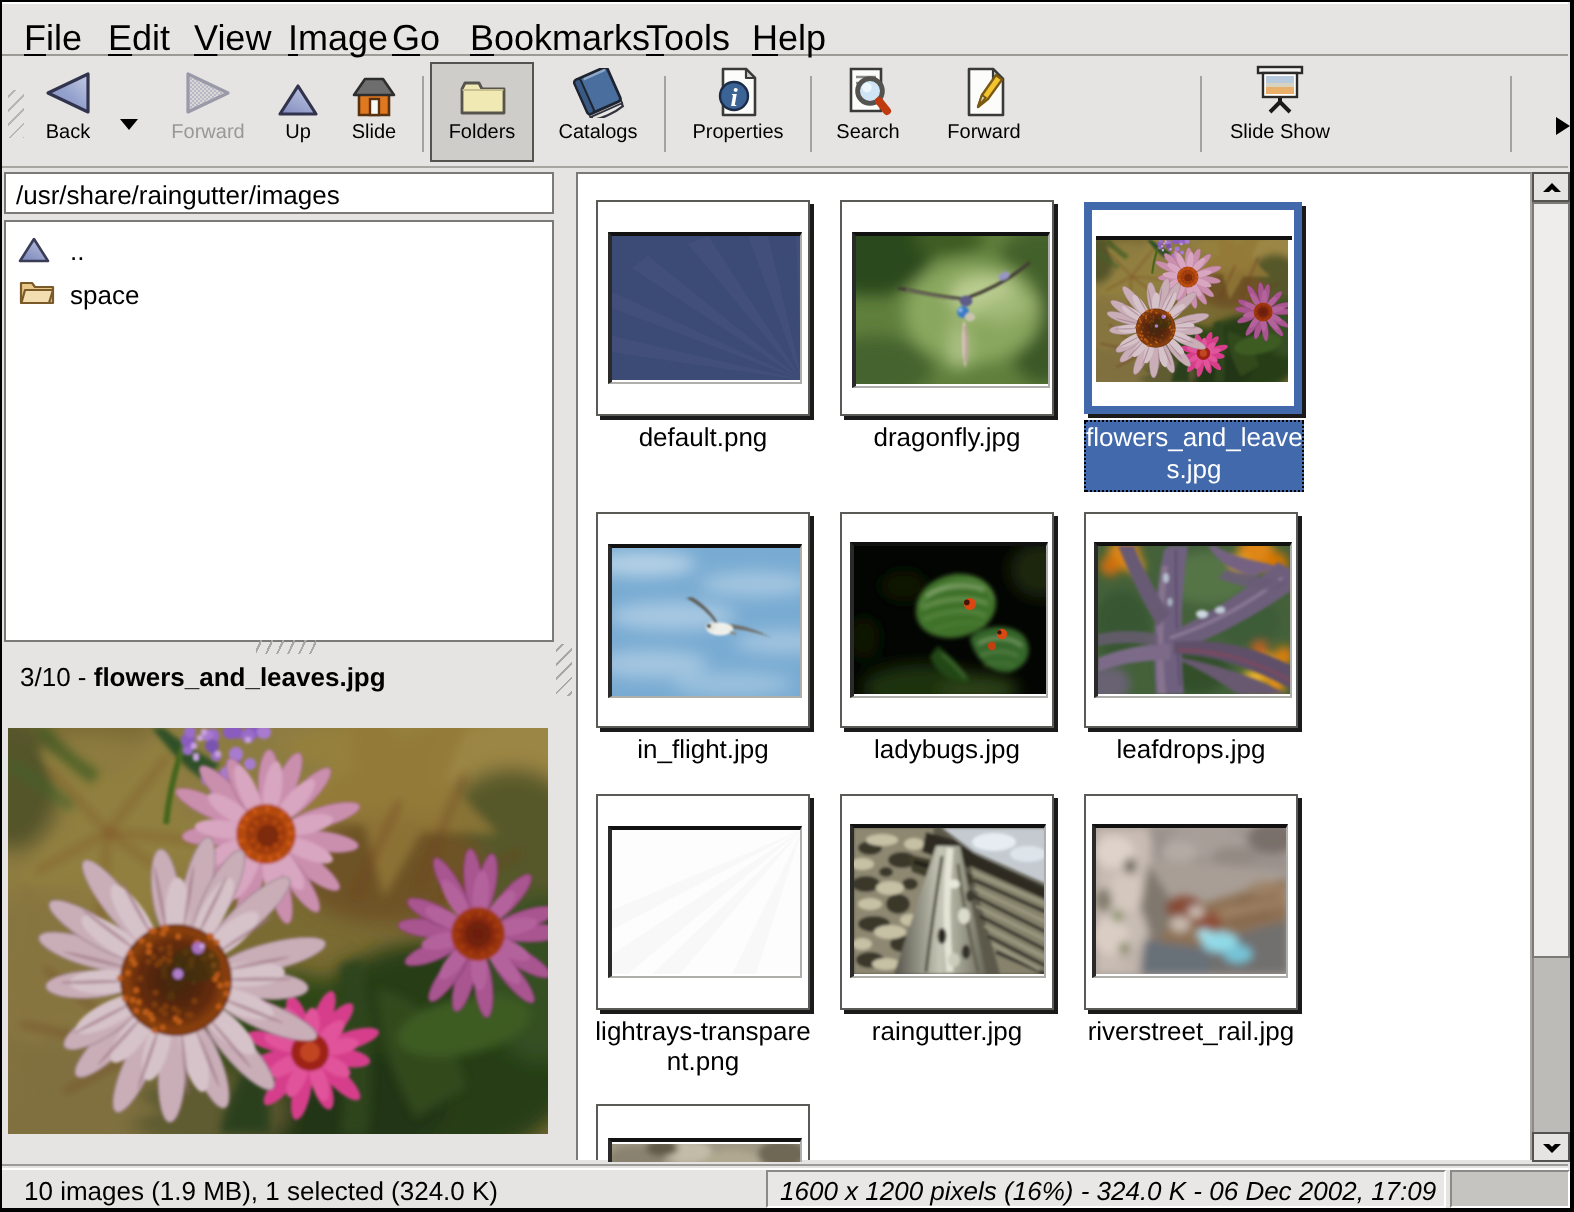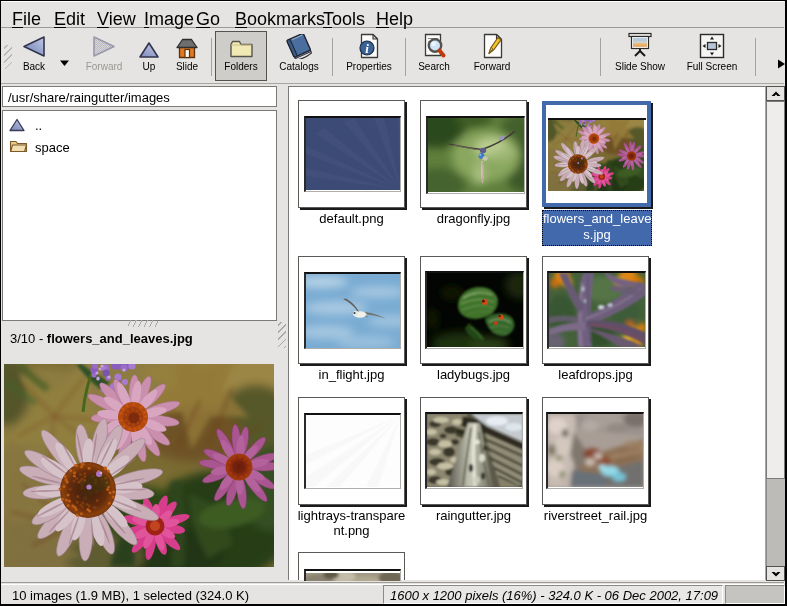--- a/index.html
+++ b/index.html
@@ -195,33 +195,20 @@
         <svg width="26" height="27" viewBox="0 0 26 27">
 <rect x="2" y="1.5" width="22" height="3" fill="#f0f0ee" stroke="#2a2a28" stroke-width="1.2"></rect>
 <rect x="4.5" y="4.5" width="17" height="12" fill="#fff" stroke="#2a2a28" stroke-width="1.2"></rect>
 <rect x="6" y="6" width="14" height="9" fill="#b8cbde"></rect>
 <rect x="6" y="11" width="14" height="4" fill="#e8b06a"></rect>
 <rect x="6" y="9.5" width="14" height="2" fill="#d8d2c0"></rect>
 <path d="M13 17 L13 20 M13 19 L8 24 M13 19 L18 24" stroke="#1a1a1a" stroke-width="2"></path>
 </svg>
       </div>
       <div class="lb">Slide Show</div>
-    </div>
-  <div class="tbtn" style="left:678px;width:66px">
-      <div class="ic">
-        <svg width="26" height="26" viewBox="0 0 26 26">
-<rect x="1.5" y="1.5" width="23" height="23" fill="#f4f4f2" stroke="#2a2a28" stroke-width="1.4"></rect>
-<rect x="8.5" y="9.5" width="9" height="7" fill="#b8c4d8" stroke="#2a2a28" stroke-width="1.3"></rect>
-<path d="M13 3.5 L15 6.5 L11 6.5 Z" fill="#1a1a1a"></path>
-<path d="M13 22.5 L15 19.5 L11 19.5 Z" fill="#1a1a1a"></path>
-<path d="M3.5 13 L6.5 11 L6.5 15 Z" fill="#1a1a1a"></path>
-<path d="M22.5 13 L19.5 11 L19.5 15 Z" fill="#1a1a1a"></path>
-</svg>
-      </div>
-      <div class="lb">Full Screen</div>
     </div>
   <div class="tsep" style="left:754px"></div>
   <div class="abs" style="left:776px;top:26px"><svg width="8" height="10" viewBox="0 0 8 10">
         <path d="M1 0.5 L8 5 L1 9.5 Z" fill="#000"></path>
       </svg></div>
 </div>
 
 <div class="entry">
     <span>/usr/share/raingutter/images</span>
   </div>

